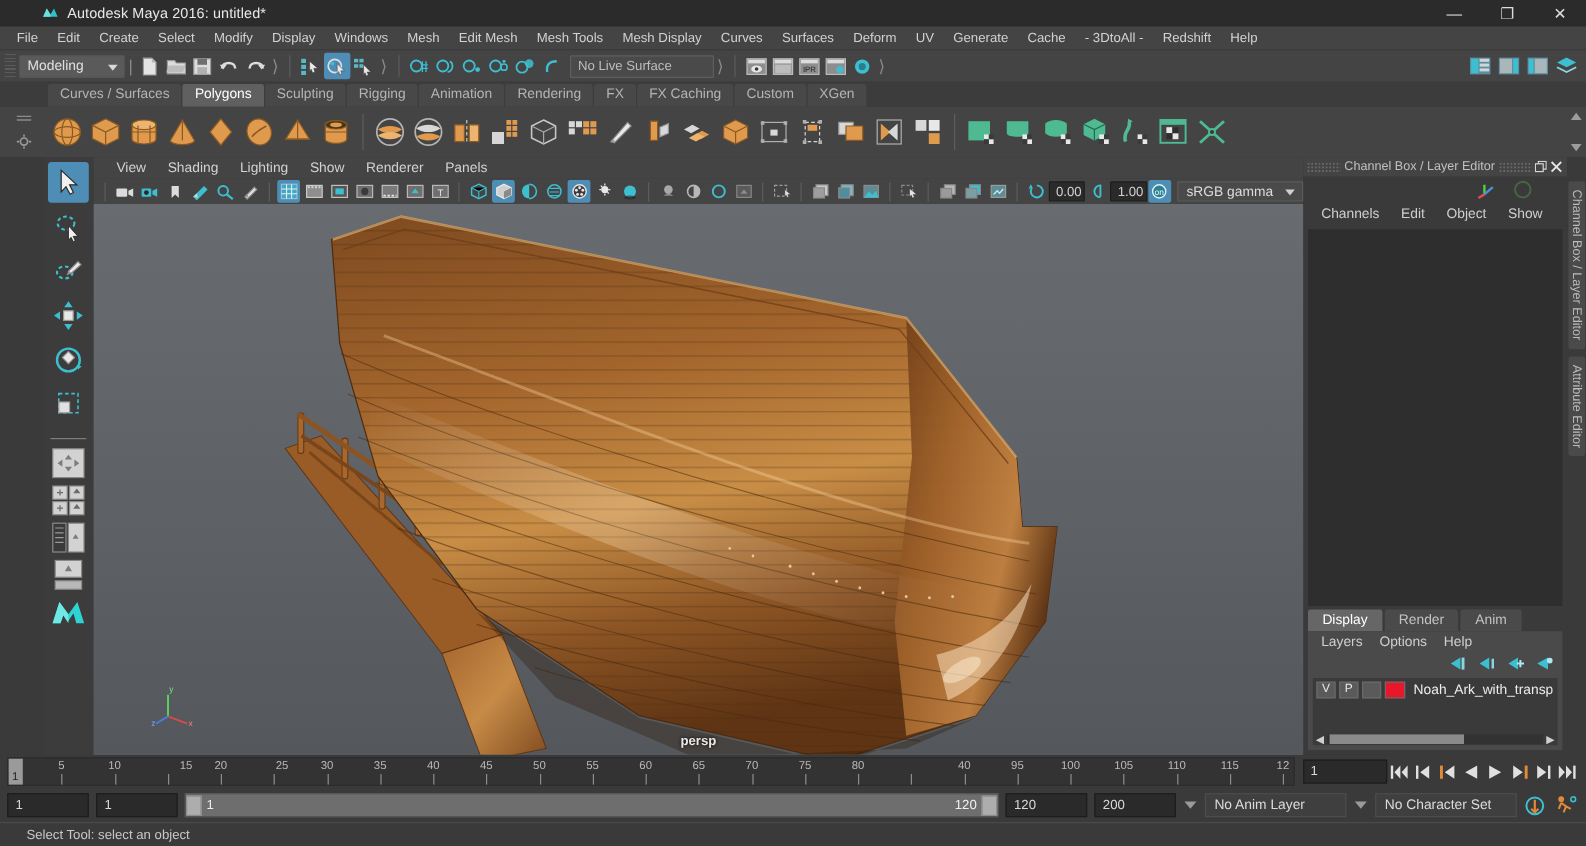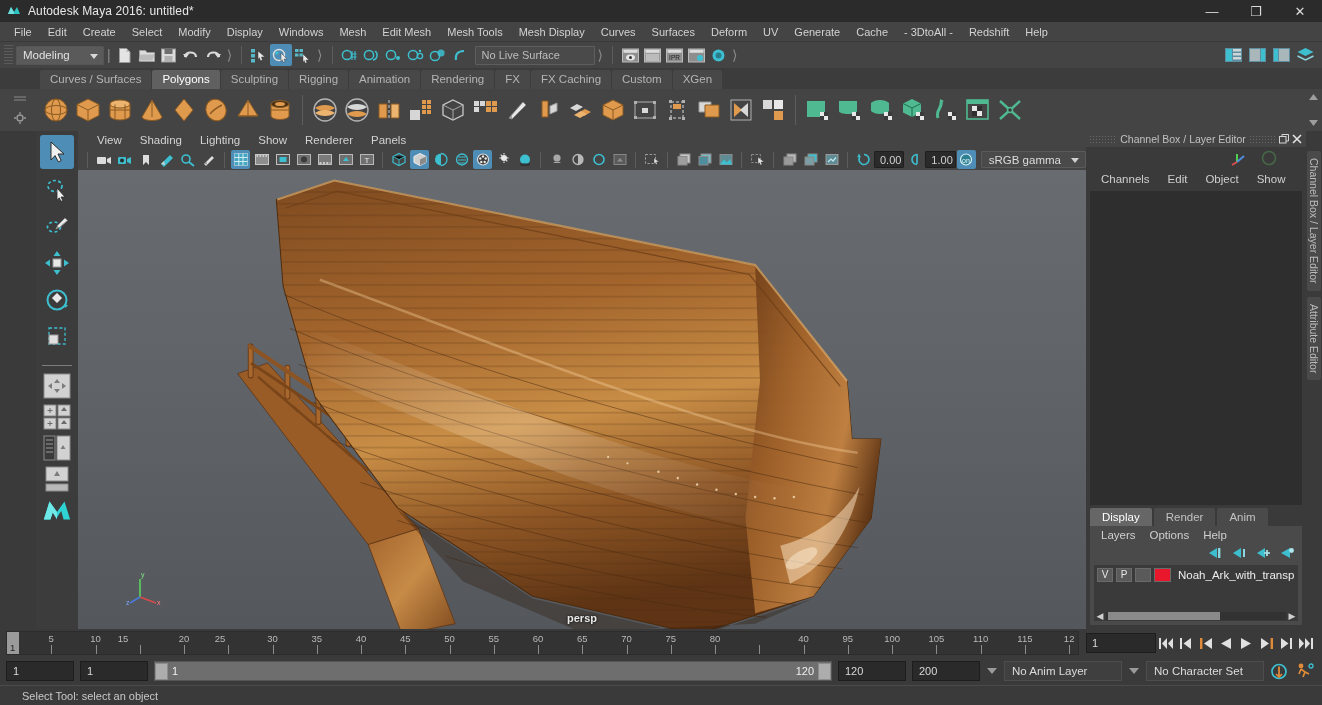--- a/index.html
+++ b/index.html
@@ -10,21 +10,21 @@
     font-family:"Liberation Sans", sans-serif;
     font-size:11.5px;
     color:#c8c8c8;
     -webkit-font-smoothing:antialiased;
   }
   .app { width:1322px; height:705px; position:relative; display:flex; flex-direction:column; background:#3a3a3a; }
 
   
   .titlebar {
     height:22px; background:#2b2b2b; display:flex; align-items:center;
-    flex:0 0 22px; position:relative;
+    flex:0 0 22px; position:relative;padding-left:28px;
   }
   .title-ico {
     width:14px;height:14px;margin-left:7px;margin-right:7px;flex:0 0 14px;
     position:relative;
   }
   .title-ico svg{display:block}
   .title-text { font-size:12px; color:#e8e8e8; letter-spacing:0.1px; }
   .win-btns { margin-left:auto; display:flex; height:22px; }
   .win-btn { width:44px;height:22px; display:flex;align-items:center;justify-content:center;
     color:#dcdcdc; font-size:13px; }
@@ -1305,25 +1305,25 @@
   </div>
 
   <div class="timerow">
     <div class="timeslider" id="timeslider">
       <div class="curframe"></div>
       <div class="curframe-lbl">1</div>
     <div class="ticklbl" style="left: 44.2562px;">5</div>
         <div class="tickmark" style="left: 44.2562px;"></div>
         <div class="ticklbl" style="left: 88.5124px;">10</div>
         <div class="tickmark" style="left: 88.5124px;"></div>
-        <div class="ticklbl" style="left: 116px;">15</div>
+        <div class="ticklbl" style="left: 148px;">15</div>
         <div class="tickmark" style="left: 132.769px;"></div>
         <div class="ticklbl" style="left: 177.025px;">20</div>
         <div class="tickmark" style="left: 177.025px;"></div>
-        <div class="ticklbl" style="left: 213px; text-align: center;">25</div>
+        <div class="ticklbl" style="left: 228px; text-align: center;">25</div>
         <div class="tickmark" style="left: 221.281px;"></div>
         <div class="ticklbl" style="left: 265.537px;">30</div>
         <div class="tickmark" style="left: 265.537px;"></div>
         <div class="ticklbl" style="left: 309.793px;">35</div>
         <div class="tickmark" style="left: 309.793px;"></div>
         <div class="ticklbl" style="left: 354.05px;">40</div>
         <div class="tickmark" style="left: 354.05px;"></div>
         <div class="ticklbl" style="left: 398.306px;">45</div>
         <div class="tickmark" style="left: 398.306px;"></div>
         <div class="ticklbl" style="left: 442.562px;">50</div>

